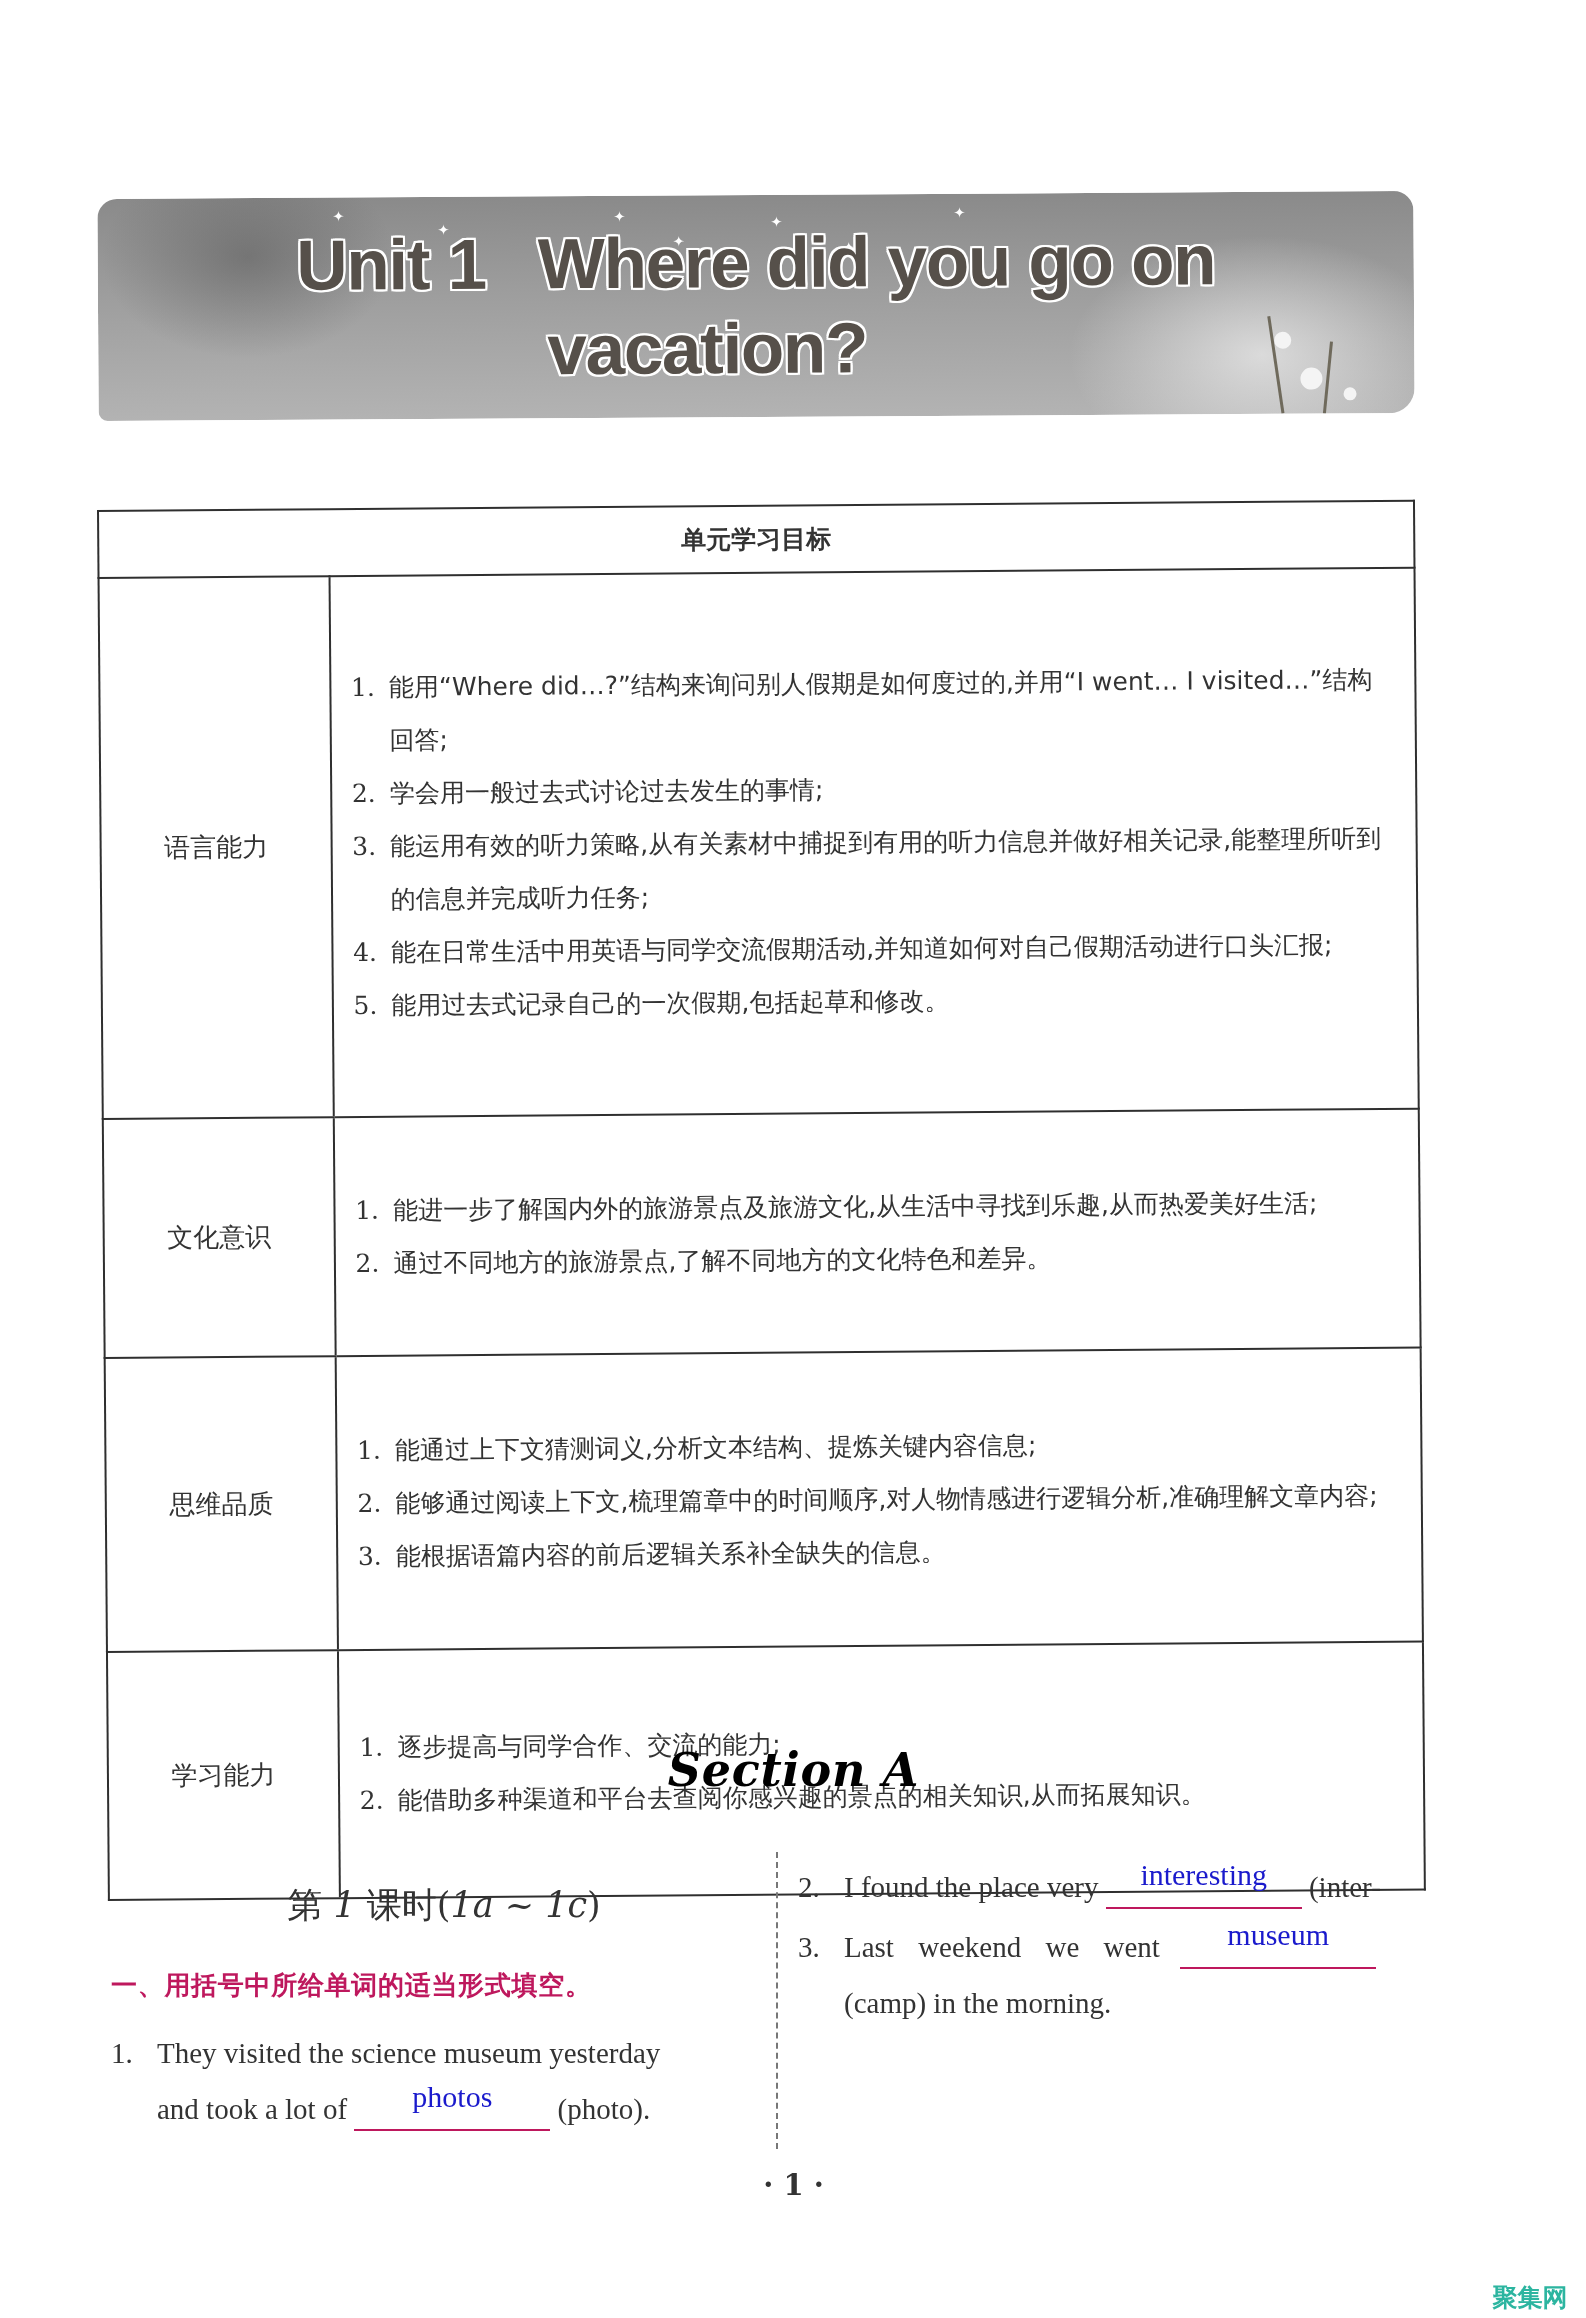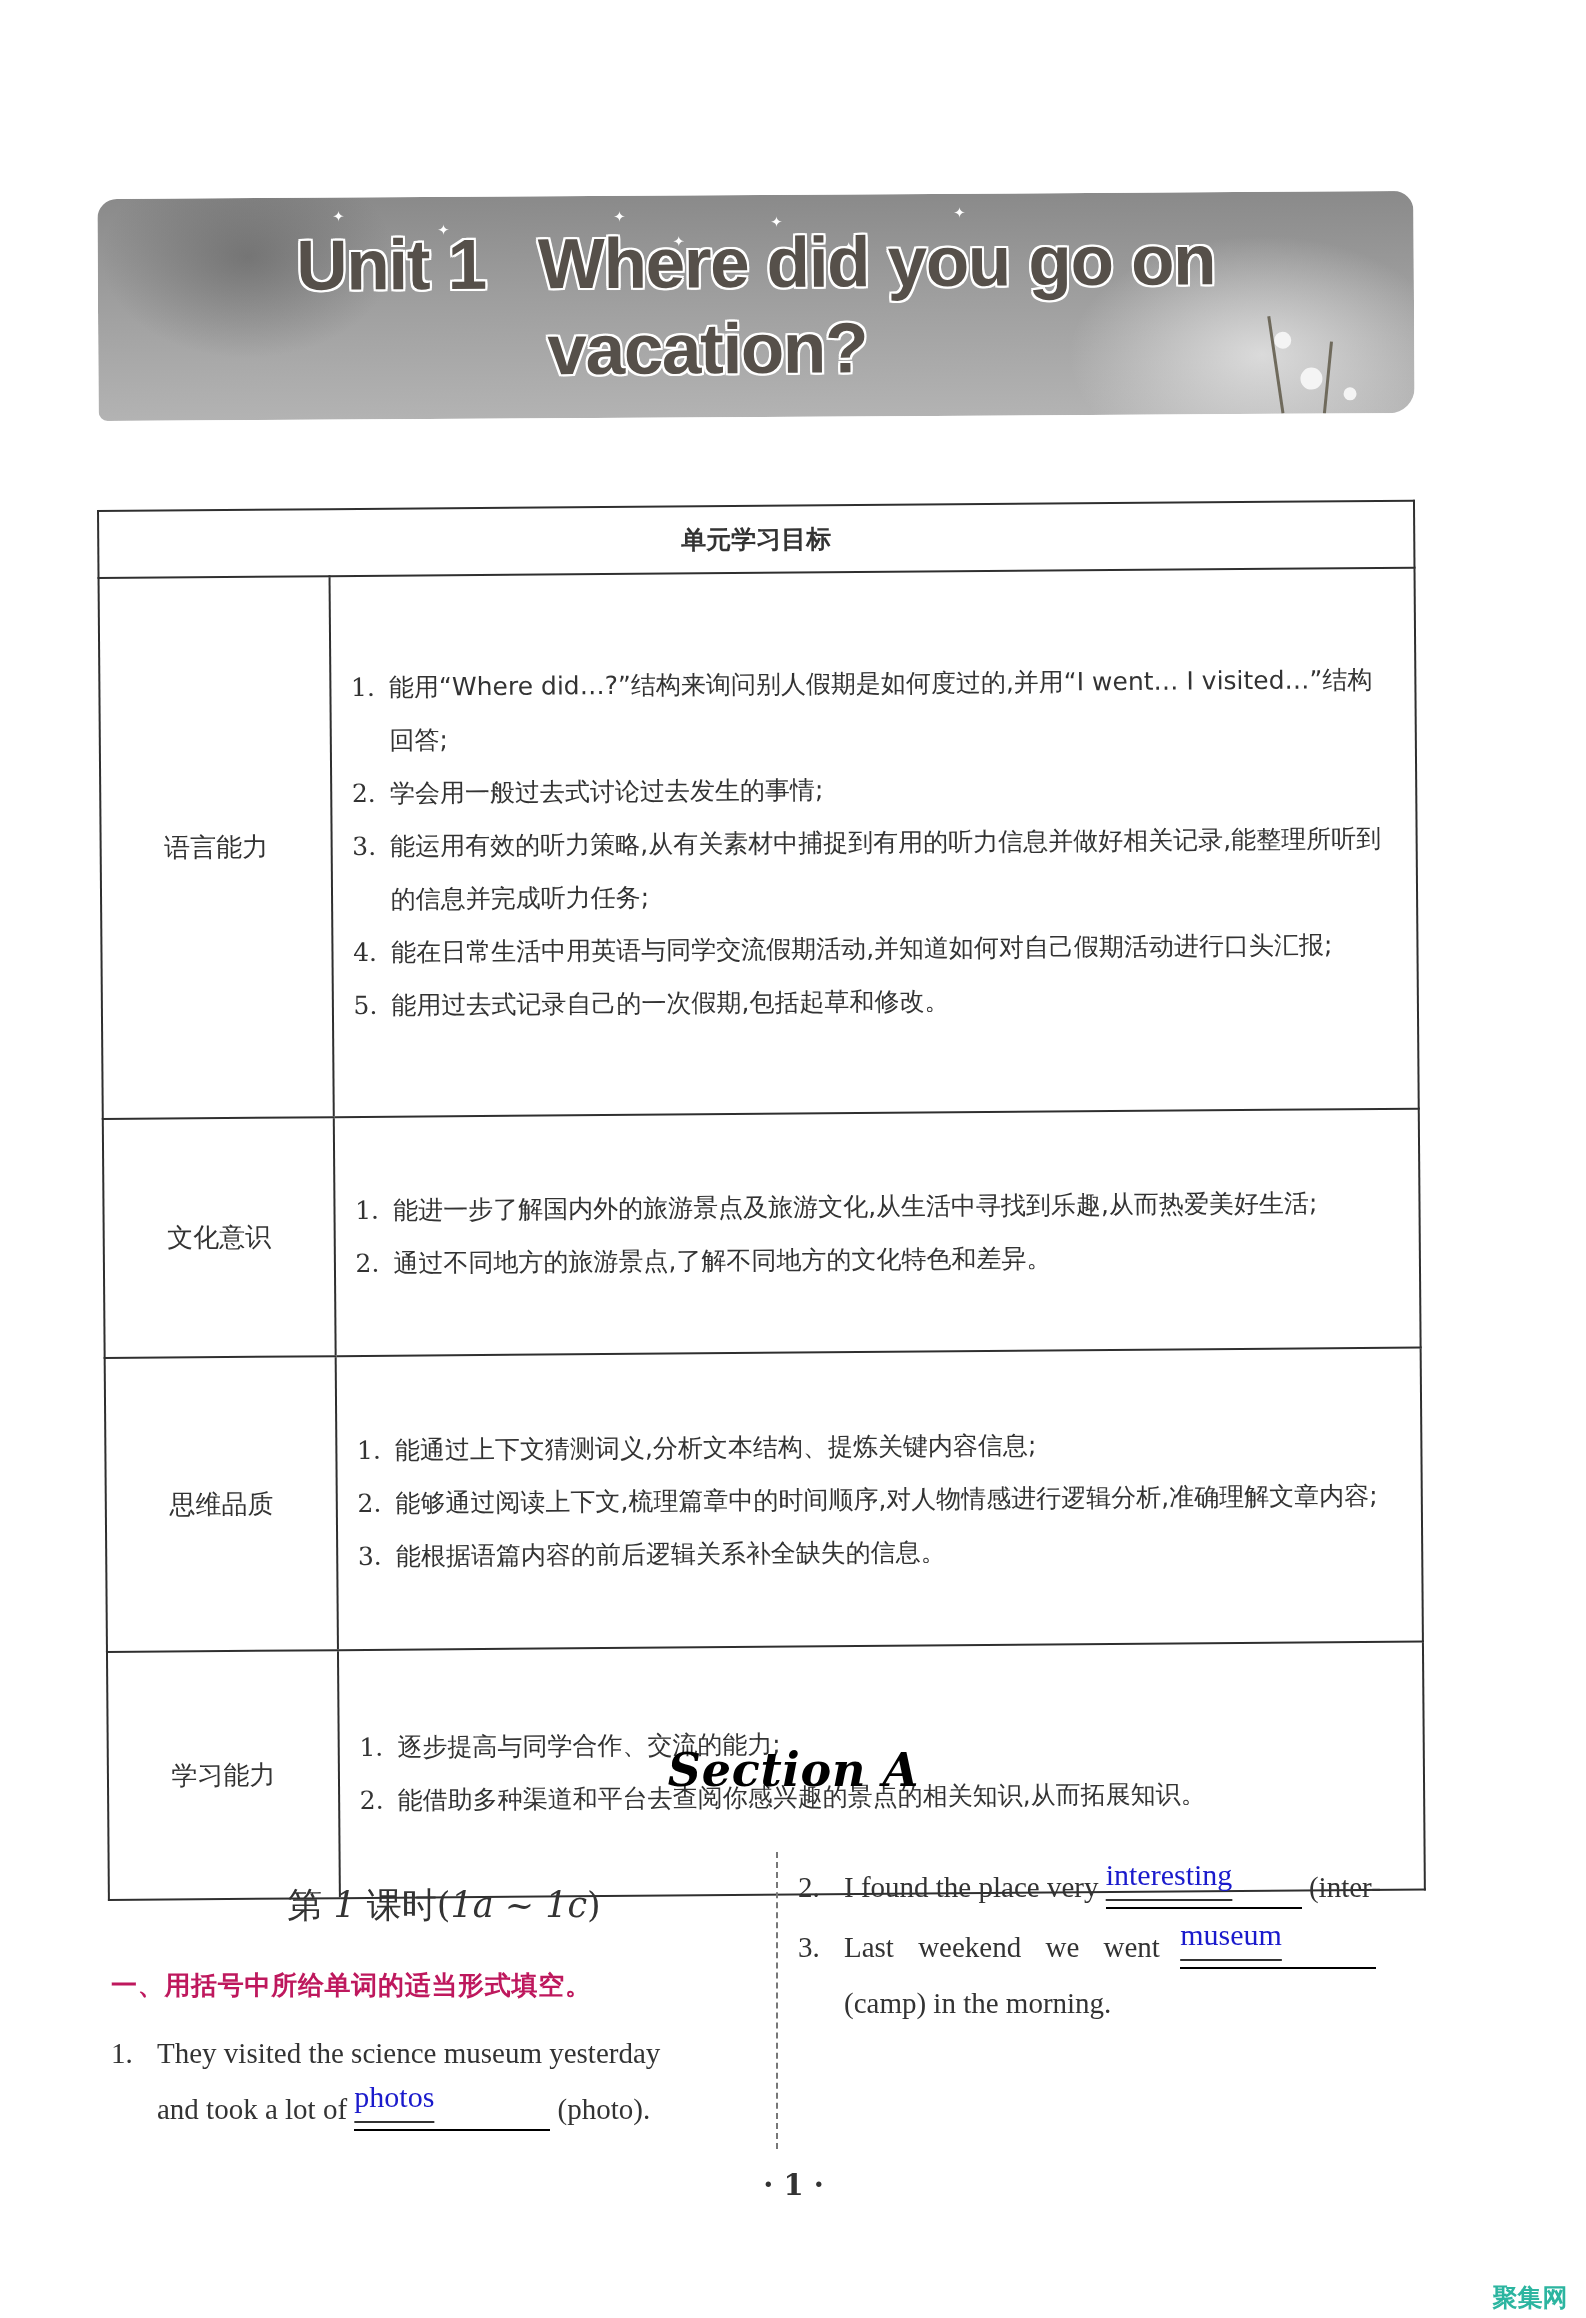--- a/index.html
+++ b/index.html
@@ -148,25 +148,24 @@
       font-family: "Liberation Serif", serif;
       font-size: 29px;
       color: #333;
       line-height: 56px;
     }
     .q .n { display: inline-block; width: 46px; }
     .q .indent { padding-left: 46px; display: block; }
     .blank {
       display: inline-block;
       position: relative;
-      border-bottom: 2px solid #000000;
-      text-align: left;
+      border-bottom: 2px solid #be185d;
+      text-align: center;
       vertical-align: baseline;
       line-height: 39px;
-      text-decoration: underline;
     }
     .answer {
       color: #1a1acc;
       font-family: "Liberation Serif", serif;
       font-size: 30px;
       position: relative; top: -11.8px;
     }
     .page-num {
       position: absolute; left: 0; right: 0; top: 2168px;
       text-align: center;

